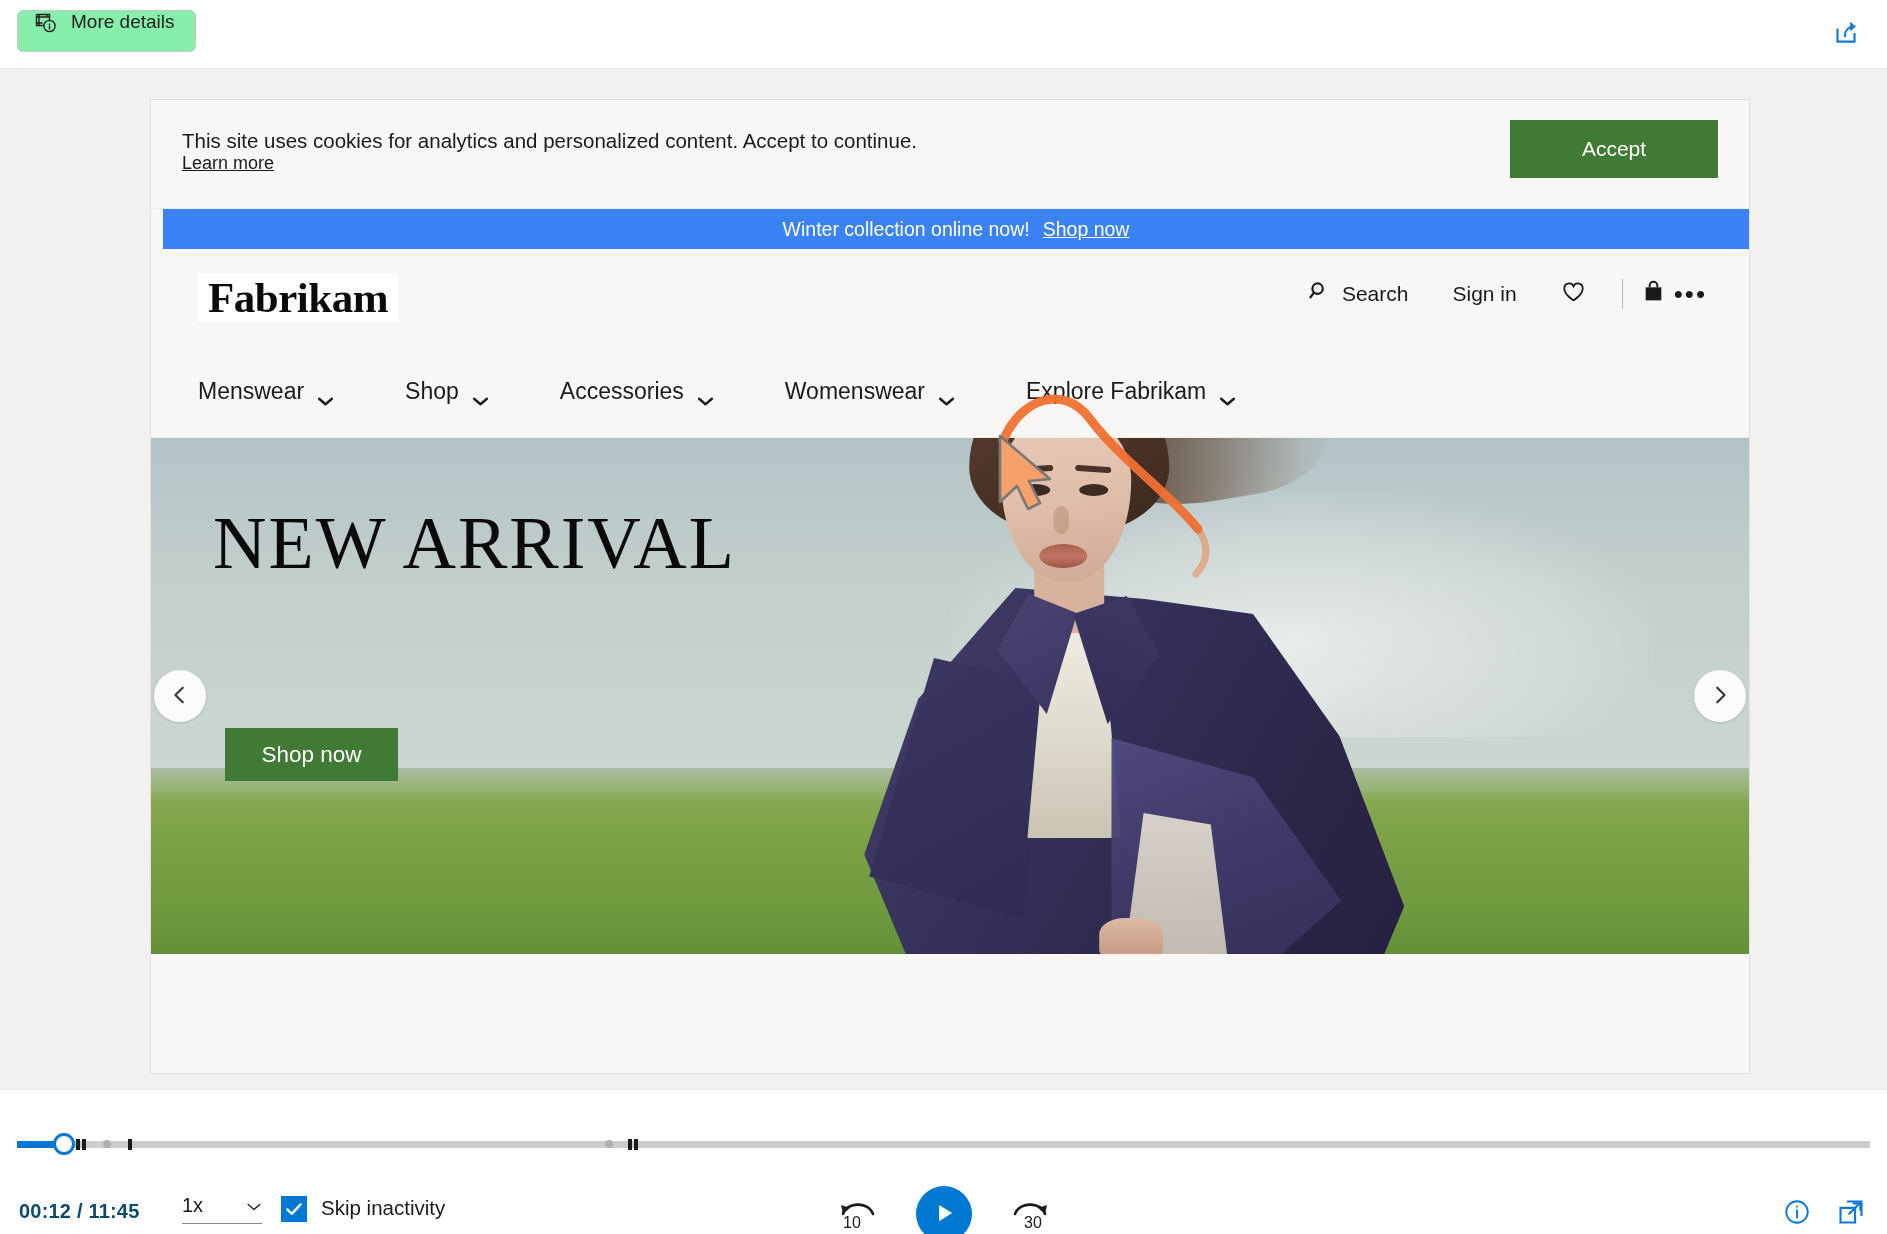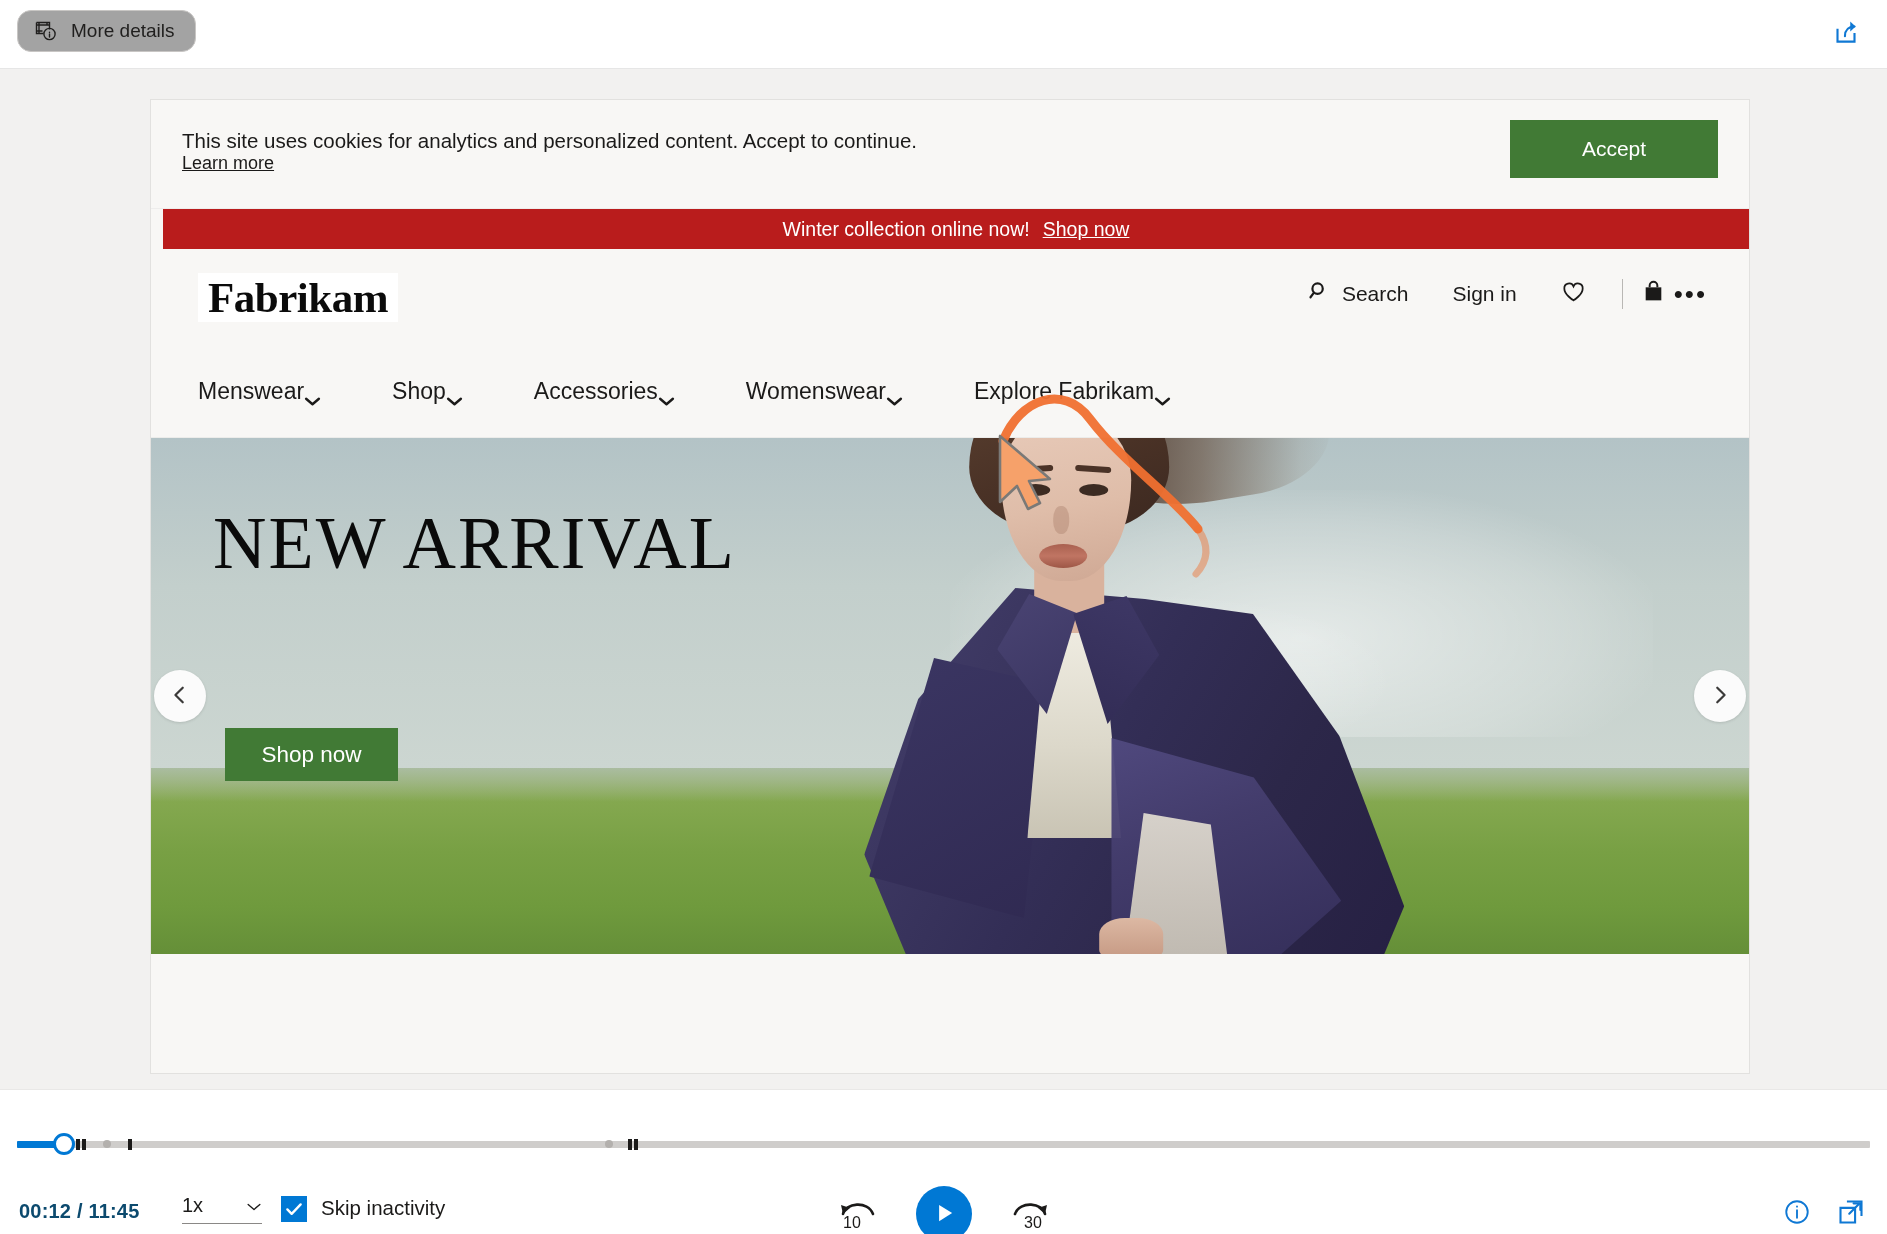--- a/index.html
+++ b/index.html
@@ -12,22 +12,22 @@
 
   
   .topbar {
     position: absolute; top: 0; left: 0; width: 1887px; height: 69px;
     background: #ffffff;
     border-bottom: 1px solid #e6e6e6;
   }
   .more-details-btn {
     position: absolute; left: 17px; top: 10px;
     height: 42px; padding: 0 20px 0 16px;
-    display: flex; align-items: center; gap: 13px;
-    background: #a3a3a3; border: 1px solid #c8c6c4; border-radius: 14px;
+    display: flex; align-items: flex-start; gap: 13px;
+    background: #86efac; border: 1px solid #c8c6c4; border-radius: 6px;
     font-size: 19px; color: #201f1e; cursor: pointer;
   }
   .more-details-btn .ic { width: 24px; height: 24px; display:block; }
   .share-top {
     position: absolute; right: 24px; top: 15px;
     width: 34px; height: 34px; cursor: pointer;
   }
 
   
   .stage {
@@ -60,21 +60,21 @@
     position: absolute; right: 31px; top: 20px;
     width: 208px; height: 58px;
     background: #417a35; color: #ffffff;
     font-size: 21px; border: none; cursor: pointer;
     display: flex; align-items: center; justify-content: center;
     font-family: "Liberation Sans", sans-serif;
   }
 
   
   .promo {
-    height: 40px; background: #b91c1c;
+    height: 40px; background: #3b82f6;
     display: flex; align-items: center; justify-content: center; gap: 13px;
     color: #ffffff; font-size: 19.5px; margin-left: 12px;
   }
   .promo a { color: #ffffff; text-decoration: underline; cursor: pointer; }
 
   
   .site-header {
     position: relative; height: 97px; background: #f8f7f5;
   }
   .logo {
@@ -96,21 +96,21 @@
   .hdr-divider { width: 1px; height: 30px; background: #b9b7b4; margin: 0 14px; }
   .dots { letter-spacing: 2px; font-size: 26px; line-height: 0.5; cursor: pointer; padding-left:8px;}
 
   
   .site-nav {
     position: relative; height: 92px; background: #f8f7f5;
     display: flex; align-items: center; padding-left: 47px; gap: 0px;
     border-bottom: 1px solid #ececea;
   }
   .nav-item {
-    display: flex; align-items: center; gap: 0;
+    display: flex; align-items: center; gap: 13px;
     font-size: 23px; color: #1b1a19; cursor: pointer;
     padding: 0 36px 0 0; margin-right: 35px;
   }
   .chev { width: 17px; height: 11px; display:block; }
 
   
   .hero {
     position: relative; height: 516px; overflow: hidden;
     background: linear-gradient(180deg,#b7c6c7 0%, #c2cfcd 36%, #cbd6d1 55%, #9fb77a 64%, #86a955 72%, #7ba34a 88%, #6f9c41 100%);
   }

